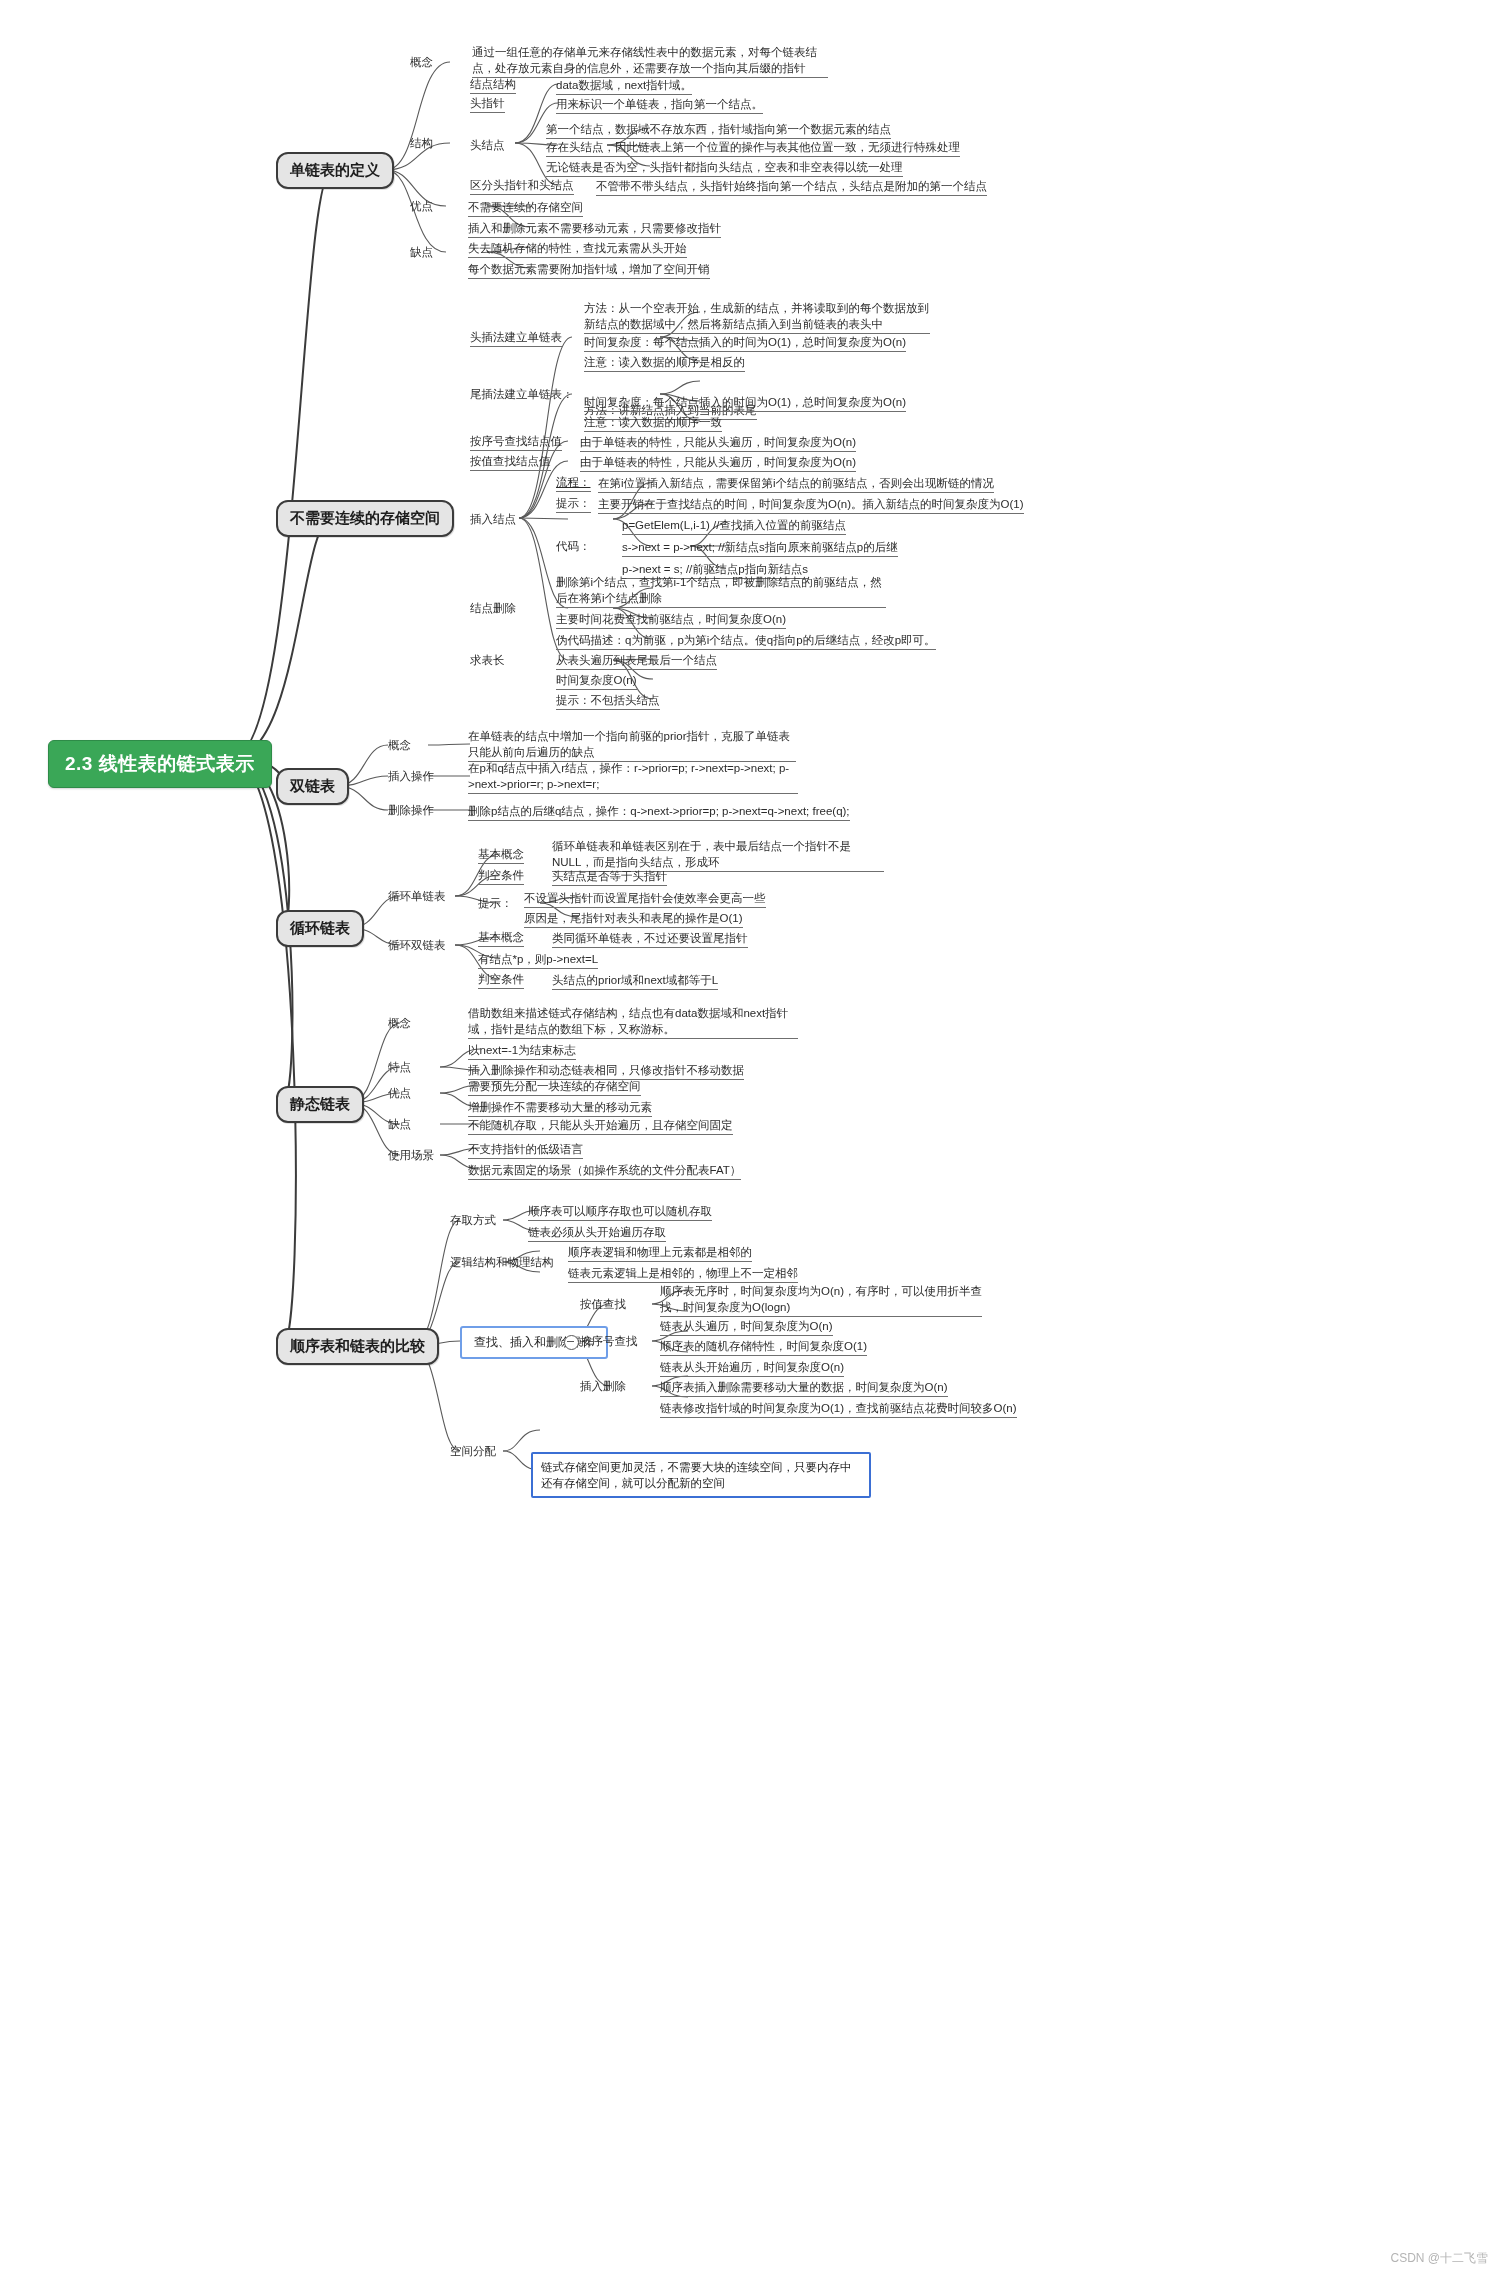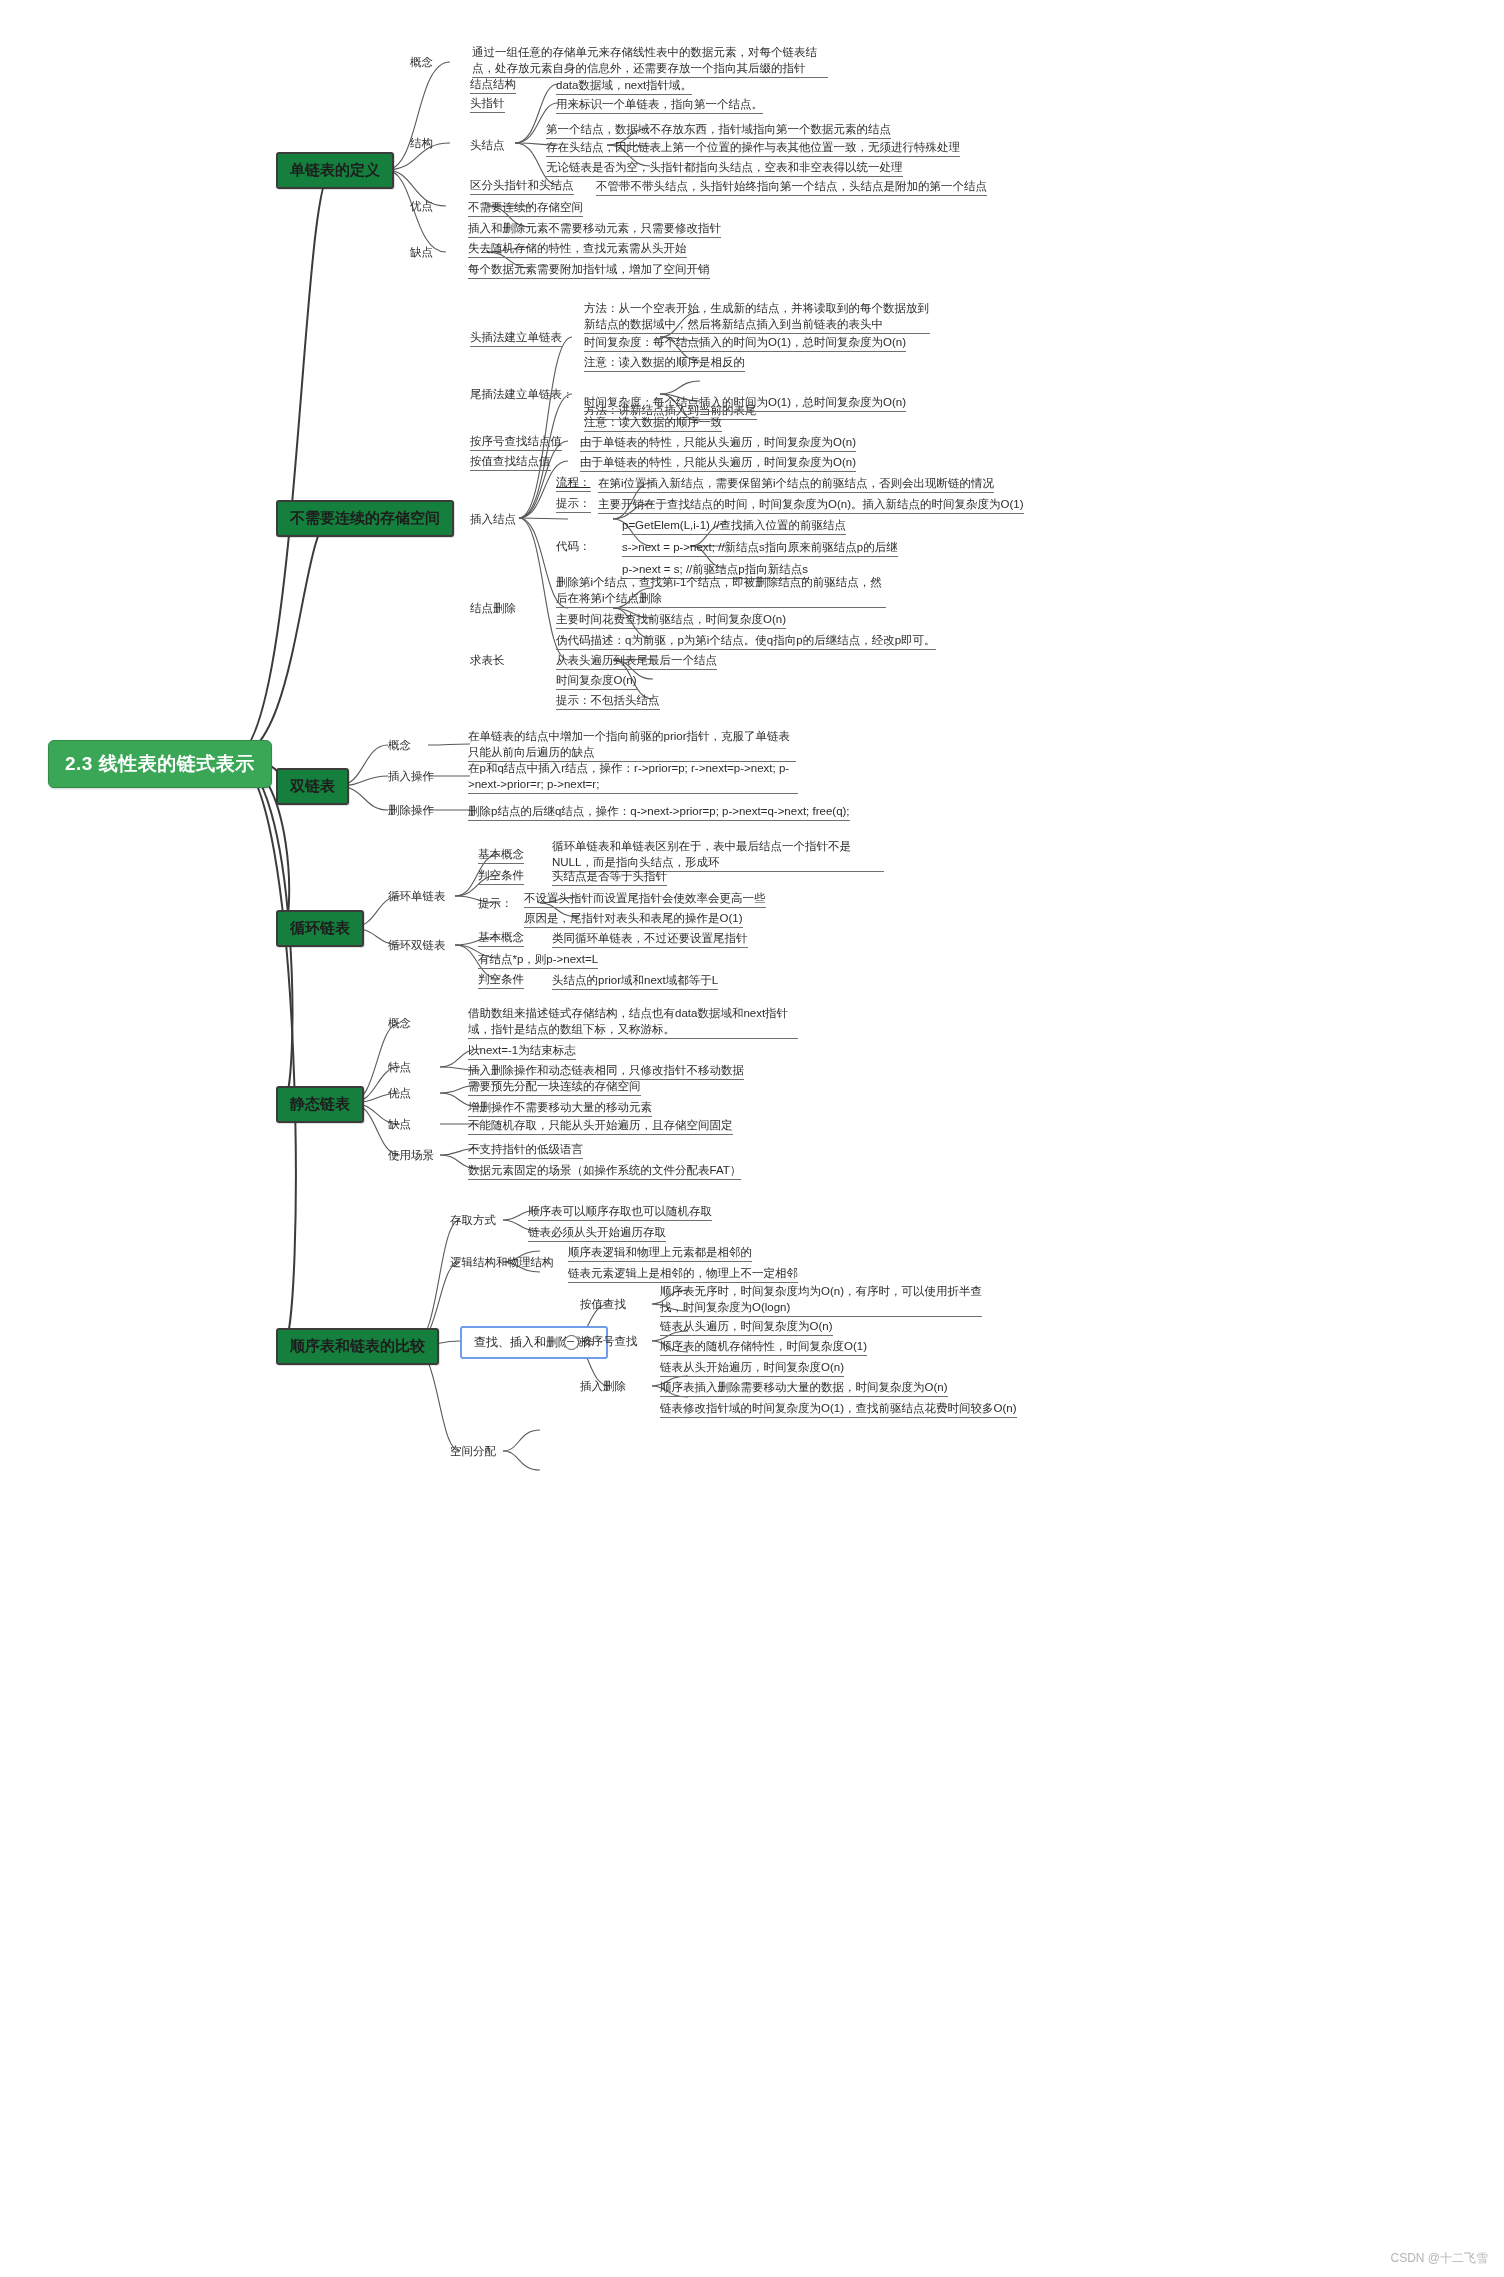--- a/index.html
+++ b/index.html
@@ -9,21 +9,21 @@
   .node{position:absolute;box-sizing:border-box;}
   
   .root{
     background:#3aa757;color:#fff;border:1px solid #2e8b48;border-radius:6px;
     font-size:19px;font-weight:bold;letter-spacing:.5px;
     padding:10px 16px;white-space:nowrap;
     box-shadow:0 1px 2px rgba(0,0,0,.18);
   }
   
   .topic{
-    background:#15803d;border:2px solid #3b3b3b;border-radius:3px;
+    background:#e5e5e5;border:2px solid #3b3b3b;border-radius:12px;
     font-size:15px;font-weight:bold;color:#1d1d1d;
     padding:7px 12px;white-space:nowrap;
     box-shadow:1px 1px 0 rgba(0,0,0,.12);
   }
   
   .lab{font-size:11.5px;white-space:nowrap;color:#2b2b2b;line-height:15px;}
   .lab.ul{border-bottom:1px solid #6f6f6f;padding-bottom:1px;}
   
   .leaf{font-size:11.5px;line-height:16px;color:#2b2b2b;border-bottom:1px solid #6f6f6f;padding-bottom:1px;}
   .leaf.nowrap{white-space:nowrap;}
@@ -310,16 +310,17 @@
 
 <div class="node lab" style="left:580px;top:1334px;">按序号查找</div>
 <div class="node leaf nowrap" style="left:660px;top:1338px;">顺序表的随机存储特性，时间复杂度O(1)</div>
 <div class="node leaf nowrap" style="left:660px;top:1359px;">链表从头开始遍历，时间复杂度O(n)</div>
 
 <div class="node lab" style="left:580px;top:1379px;">插入删除</div>
 <div class="node leaf nowrap" style="left:660px;top:1379px;">顺序表插入删除需要移动大量的数据，时间复杂度为O(n)</div>
 <div class="node leaf nowrap" style="left:660px;top:1400px;">链表修改指针域的时间复杂度为O(1)，查找前驱结点花费时间较多O(n)</div>
 
 <div class="node lab" style="left:450px;top:1444px;">空间分配</div>
+<div class="node selwrap" style="left:531px;top:1452px;width:340px;">链式存储空间更加灵活，不需要大块的连续空间，只要内存中还有存储空间，就可以分配新的空间</div>
 
 <div class="watermark">CSDN @十二飞雪</div>
 
 </div>
 
 </body></html>

